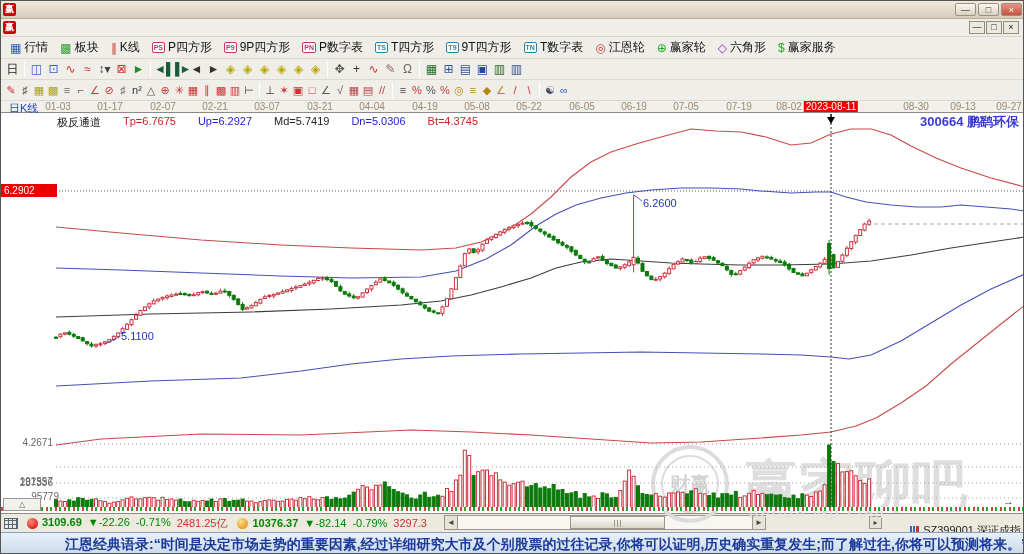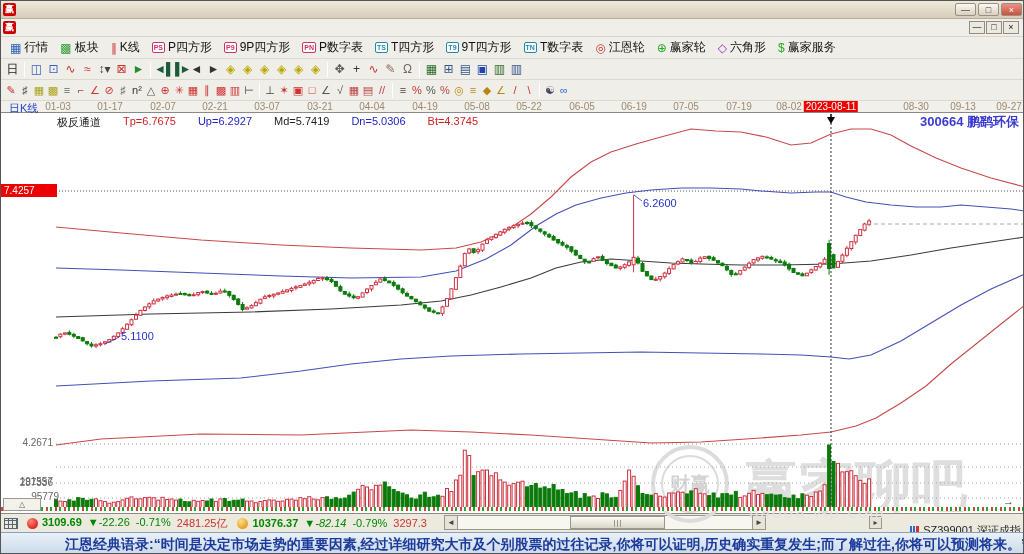--- a/index.html
+++ b/index.html
@@ -816,21 +816,21 @@
 
     <div class="indicator-row" id="indicator-row">
         <span style="color: rgb(34, 34, 34);">极反通道</span>
         <span style="color: rgb(204, 34, 34);">Tp=6.7675</span>
         <span style="color: rgb(34, 34, 204);">Up=6.2927</span>
         <span style="color: rgb(34, 34, 34);">Md=5.7419</span>
         <span style="color: rgb(34, 34, 204);">Dn=5.0306</span>
         <span style="color: rgb(204, 34, 34);">Bt=4.3745</span>
       </div>
     <div class="stock-label">300664  鹏鹞环保</div>
-    <div class="price-tag">7.4257</div>
+    <div class="price-tag">6.2902</div>
     <div class="marker" style="left:642px;top:84px;">6.2600</div>
     <div class="marker" style="left:120px;top:217px;">5.1100</div>
     <div class="axis-label" style="left:18px;top:324px;">4.2671</div>
     <div class="axis-label" style="left:18px;top:364px;">287336</div>
     <div class="axis-label" style="left:18px;top:363px;">191557</div>
     <div class="axis-label" style="left:24px;top:378px;">95779</div>
 
     <div class="tickstrip"></div>
     <div class="collapse-btn">△</div>
     <div class="mini-next-btn">→</div>
@@ -841,21 +841,21 @@
     <span class="coin sh"></span>
     <span id="sh-values" style="display:flex;">
         <span class="idx" style="color: rgb(0, 136, 0); font-weight: bold;">3109.69</span>
         <span class="idx" style="color: rgb(0, 136, 0); font-weight: normal;">▼-22.26</span>
         <span class="idx" style="color: rgb(0, 136, 0); font-weight: normal;">-0.71%</span>
         <span class="idx" style="color: rgb(204, 51, 51); font-weight: normal;">2481.25亿</span>
       </span>
     <span class="coin sz"></span>
     <span id="sz-values" style="display:flex;">
         <span class="idx" style="color: rgb(0, 136, 0); font-weight: bold;">10376.37</span>
-        <span class="idx" style="color: rgb(0, 136, 0); font-weight: normal; font-style: italic;">▼-82.14</span>
+        <span class="idx" style="color: rgb(0, 136, 0); font-weight: normal;">▼-82.14</span>
         <span class="idx" style="color: rgb(0, 136, 0); font-weight: normal;">-0.79%</span>
         <span class="idx" style="color: rgb(204, 51, 51); font-weight: normal;">3297.3</span>
       </span>
   </div>
   <div class="scrollbar">
     <span class="sb-btn">◄</span>
     <span class="sb-track">
       <span class="sb-thumb">
           <span class="sb-grip"></span>
         </span>

